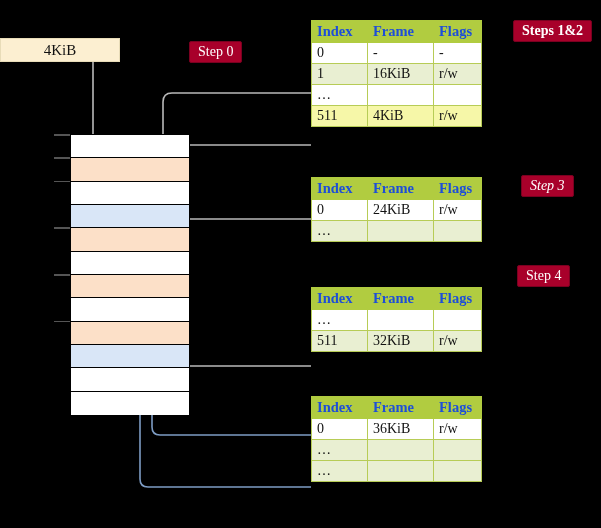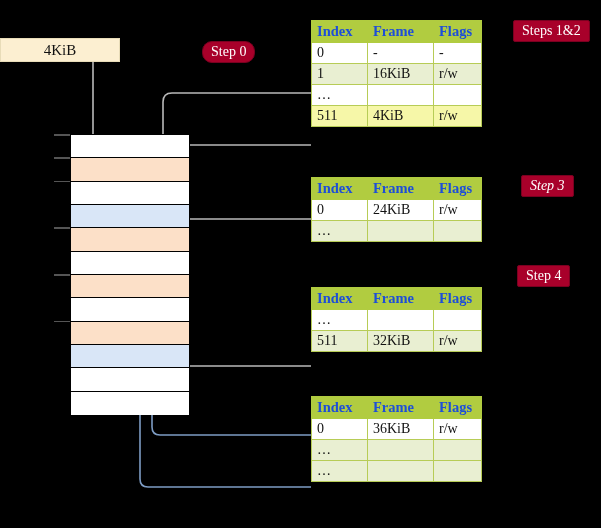--- a/index.html
+++ b/index.html
@@ -229,22 +229,22 @@
           <tr class="alt">
             <td class="c0">…</td>
             <td class="c1"></td>
             <td class="c2"></td>
           </tr>
         </tbody>
       </table>
     </div>
 
   <div id="badges-root">
-      <div class="badge" style="left: 513px; top: 20px;">Steps 1&amp;2</div>
-      <div class="badge" style="left: 202px; top: 41px; border-radius: 10px;">Step 0</div>
+      <div class="badge" style="left: 513px; top: 20px; font-weight: bold;">Steps 1&amp;2</div>
+      <div class="badge" style="left: 189px; top: 41px;">Step 0</div>
       <div class="badge" style="left: 521px; top: 175px; font-style: italic;">Step 3</div>
       <div class="badge" style="left: 517px; top: 265px; text-align: center;">Step 4</div>
     </div>
 
 <div class="tick" style="top: 134px;"></div>
     <div class="tick" style="top: 157.333px;"></div>
     <div class="tick" style="top: 180.667px;"></div>
     <div class="tick" style="top: 227.333px;"></div>
     <div class="tick" style="top: 274px;"></div>
     <div class="tick" style="top: 320.667px;"></div>

